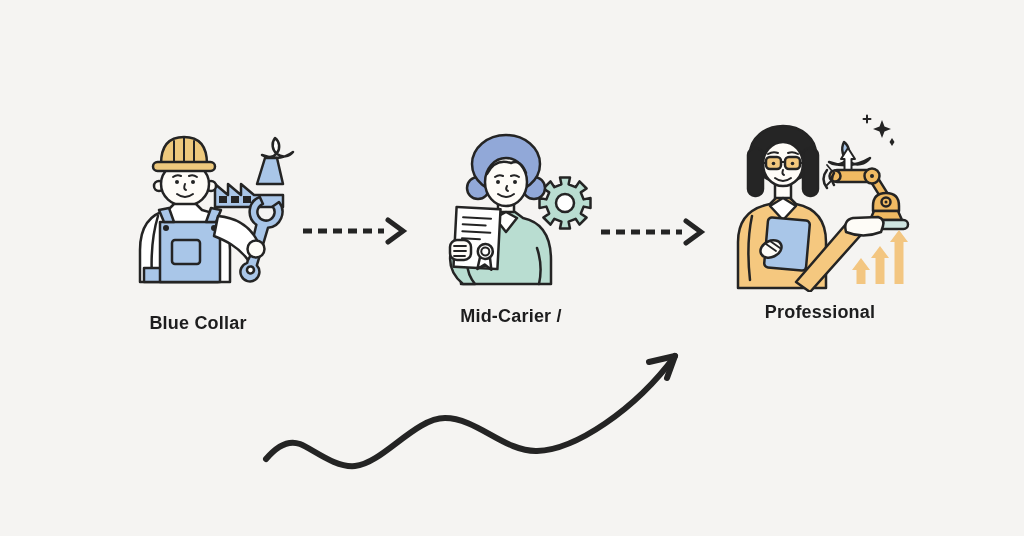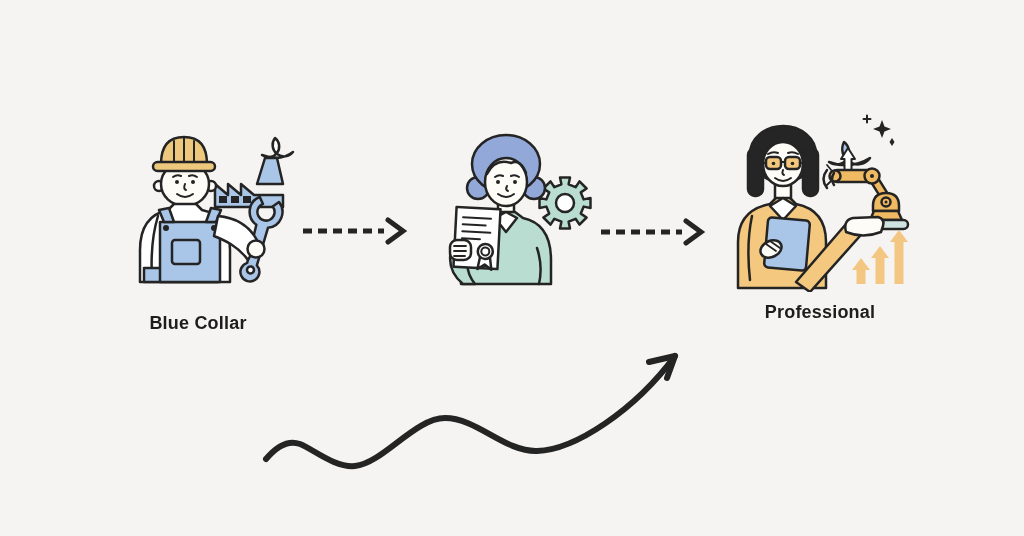--- a/index.html
+++ b/index.html
@@ -126,20 +126,21 @@
         <path class="o f-white" d="M4 19 L2 31 L9 26 L16 31 L14 19 Z"></path>
         <circle class="o f-white" cx="9" cy="13" r="7.5"></circle>
         <circle class="o t f-white" cx="9" cy="13" r="4"></circle>
       </g>
       <g>
         <rect class="o f-skin" x="17" y="108" width="21" height="20" rx="7"></rect>
         <path class="o th f-none" d="M21 114 H33 M21 119 H33 M21 124 H32"></path>
       </g>
     </svg>
     <figcaption class="stage-label" style="left:391px;top:300px">
+      <span>Mid-Carier /</span>
     </figcaption>
   </figure>
 
   <svg class="abs" style="left:598px;top:216px" width="112" height="32" viewBox="0 0 112 32">
     <line class="dashes" x1="3" y1="16" x2="84" y2="16"></line>
     <path class="chev" d="M88 5 L103 16 L88 27"></path>
   </svg>
 
   <figure class="stage" style="margin:0">
     <svg class="abs" style="left:730px;top:112px" width="180" height="180" viewBox="0 0 180 180">

